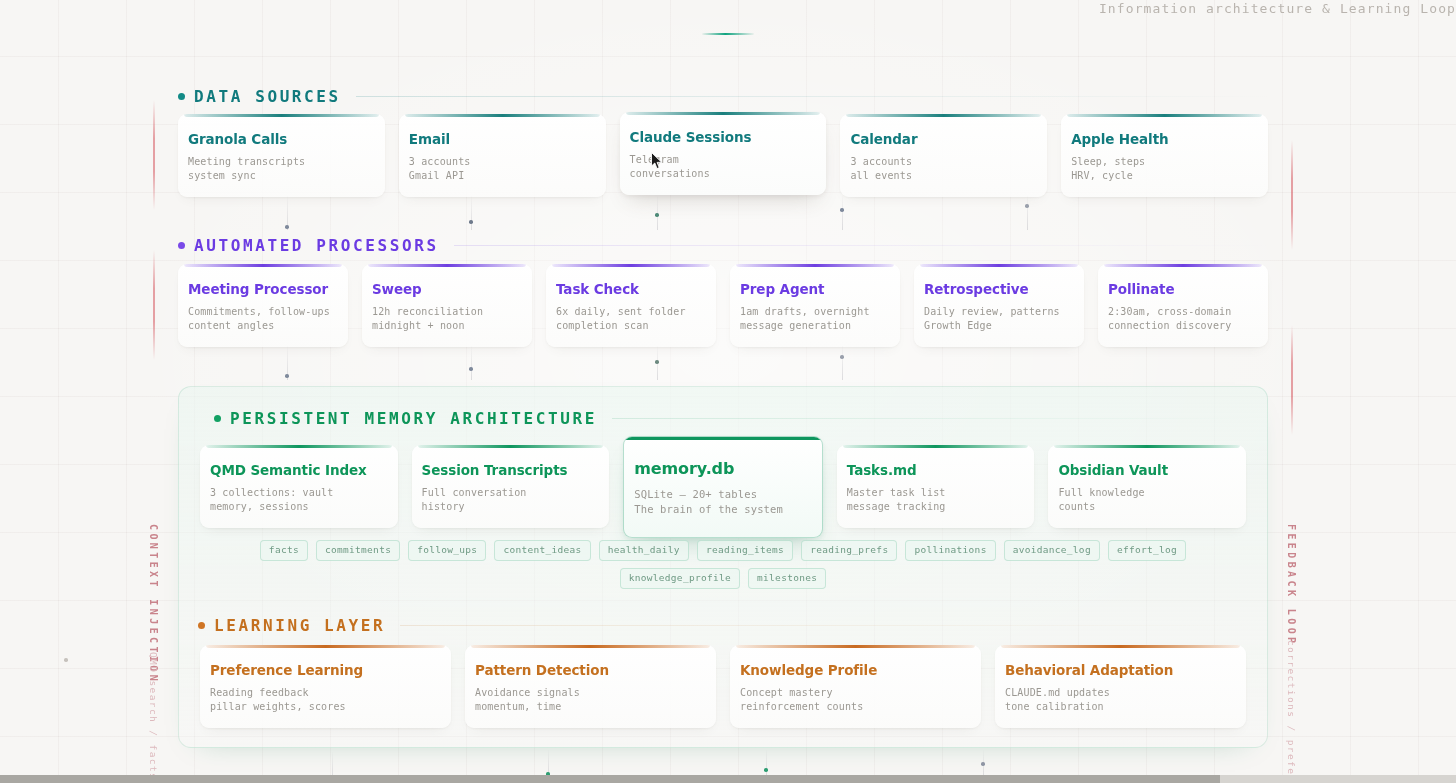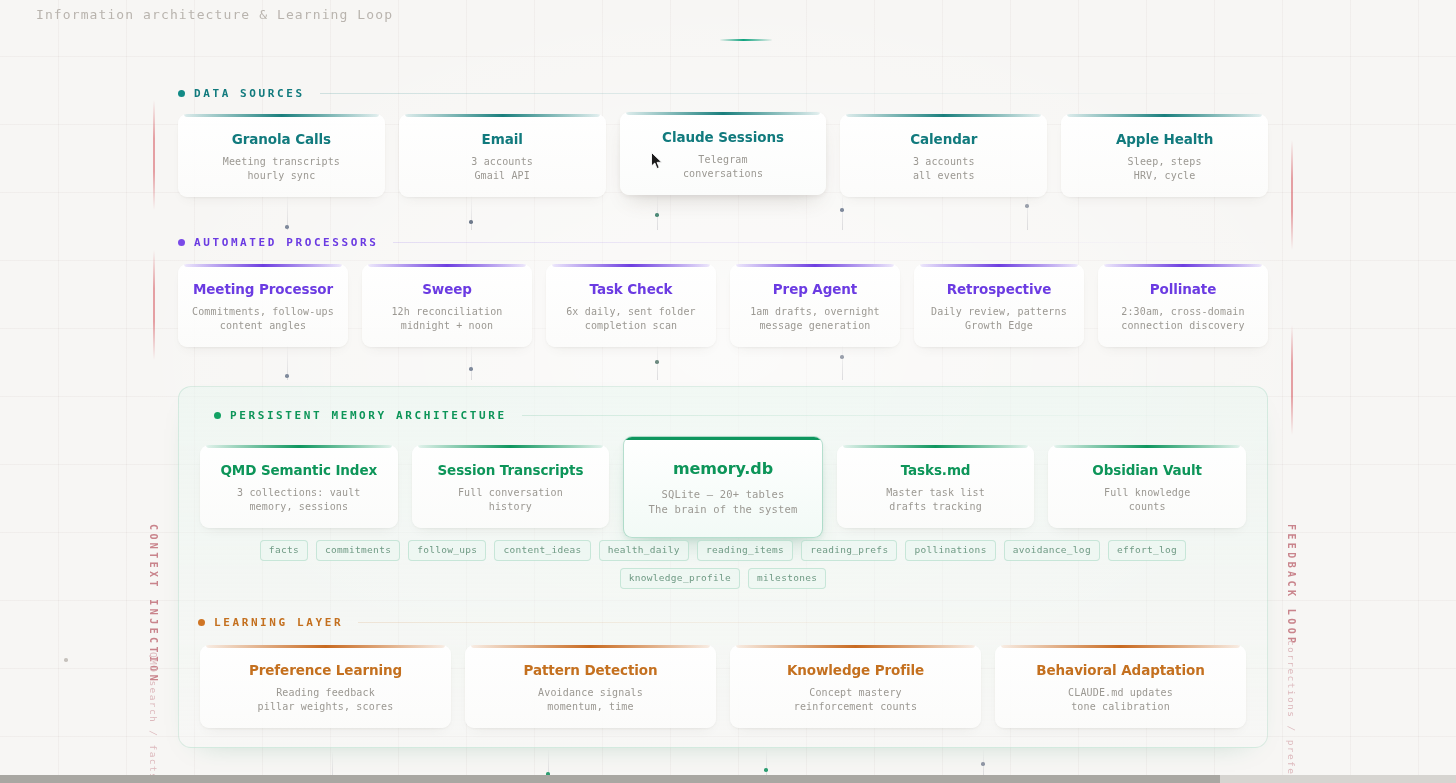--- a/index.html
+++ b/index.html
@@ -46,23 +46,22 @@
     position: absolute;
     width: 2px;
     background: linear-gradient(to bottom, rgba(214,88,96,0) 0%, rgba(214,88,96,0.55) 35%, rgba(214,88,96,0.55) 65%, rgba(214,88,96,0) 100%);
   }
 
   
   #header {
     position: absolute;
     top: 0; left: 0; right: 0;
     height: 42px;
-    text-align: left;
-    padding-top: 8px;
-    margin-left: 36px;
+    text-align: right;
+    padding-top: 2px;
   }
   #header-title {
     font-size: 13px;
     letter-spacing: 1.1px;
     color: #b9b4ae;
     line-height: 14px;
   }
   #header-rule {
     width: 52px;
     height: 2px;
@@ -85,21 +84,21 @@
     position: absolute;
     left: 178px;
     right: 178px;
   }
   .sec-dot {
     width: 7px; height: 7px;
     border-radius: 50%;
     flex: 0 0 auto;
   }
   .sec-label {
-    font-size: 11px;
+    font-size: 16px;
     letter-spacing: 2.6px;
     font-weight: 700;
     white-space: nowrap;
   }
   .sec-rule {
     flex: 1 1 auto;
     height: 1px;
     margin-left: 6px;
     opacity: .35;
   }
@@ -109,21 +108,21 @@
     position: absolute;
     display: flex;
     gap: 14px;
   }
   .card {
     position: relative;
     flex: 1 1 0;
     background: linear-gradient(to bottom, rgba(255,255,255,0.97), rgba(252,252,251,0.88));
     border-radius: 9px;
     padding: 17px 10px 15px;
-    text-align: center;
+    text-align: left;
     box-shadow: 0 1px 2px rgba(80,70,60,0.05), 0 6px 14px -8px rgba(80,70,60,0.13);
     overflow: hidden;
   }
   .card::before {
     content: "";
     position: absolute;
     top: 0; left: 6px; right: 6px;
     height: 2.5px;
     border-radius: 0 0 3px 3px;
   }
@@ -314,21 +313,21 @@
   <div class="acc-teal">
     <div class="sec-head" style="top:87px;">
       <span class="sec-dot"></span>
       <span class="sec-label">DATA SOURCES</span>
       <span class="sec-rule"></span>
     </div>
     <div class="row" style="left:178px; top:114px; width:1090px;">
       <div class="card">
         <div class="card-title">Granola Calls</div>
         <div class="card-line">Meeting transcripts</div>
-        <div class="card-line">hourly sync</div>
+        <div class="card-line">system sync</div>
       </div>
       <div class="card">
         <div class="card-title">Email</div>
         <div class="card-line">3 accounts</div>
         <div class="card-line">Gmail API</div>
       </div>
       <div class="card hovered">
         <div class="card-title">Claude Sessions</div>
         <div class="card-line">Telegram</div>
         <div class="card-line">conversations</div>
@@ -424,21 +423,21 @@
         <div class="card-line">history</div>
       </div>
       <div class="card featured">
         <div class="card-title">memory.db</div>
         <div class="card-line">SQLite — 20+ tables</div>
         <div class="card-line">The brain of the system</div>
       </div>
       <div class="card">
         <div class="card-title">Tasks.md</div>
         <div class="card-line">Master task list</div>
-        <div class="card-line">drafts tracking</div>
+        <div class="card-line">message tracking</div>
       </div>
       <div class="card">
         <div class="card-title">Obsidian Vault</div>
         <div class="card-line">Full knowledge</div>
         <div class="card-line">counts</div>
       </div>
     </div>
 
     <div id="tag-wrap">
       <span class="tag">facts</span>

